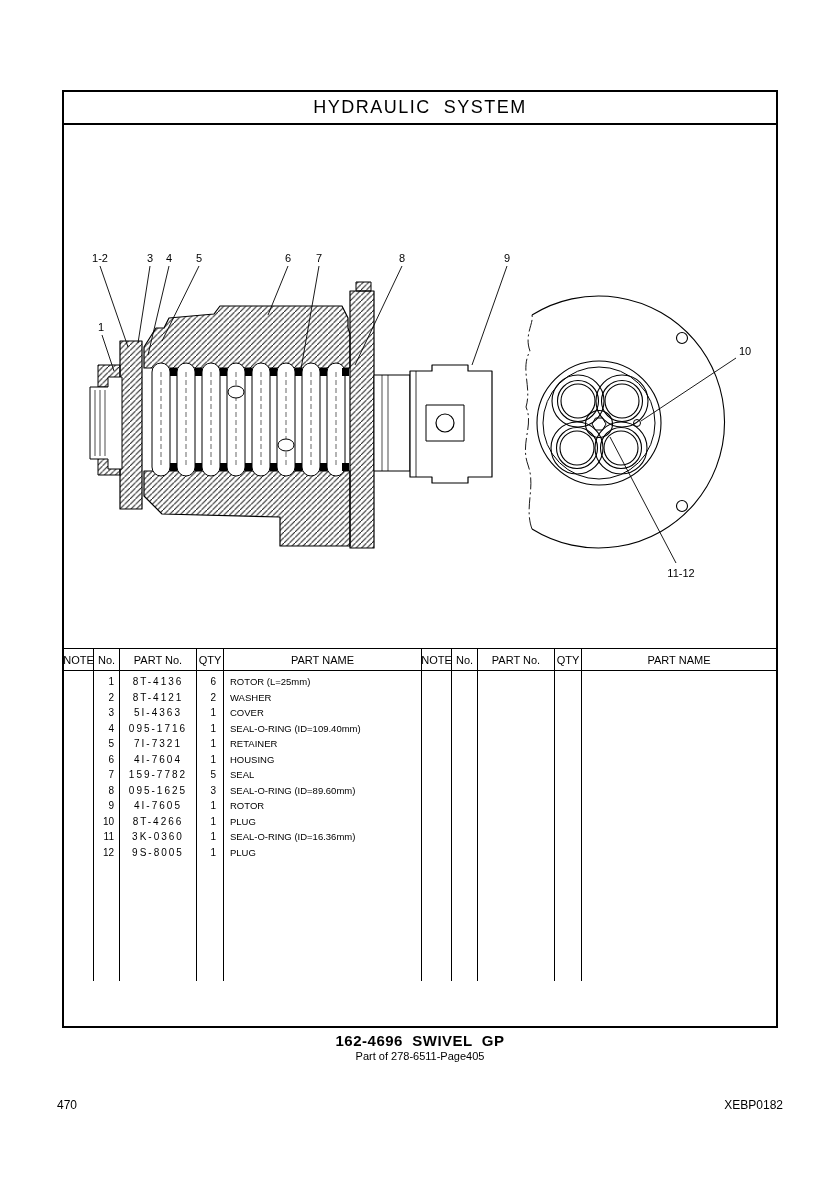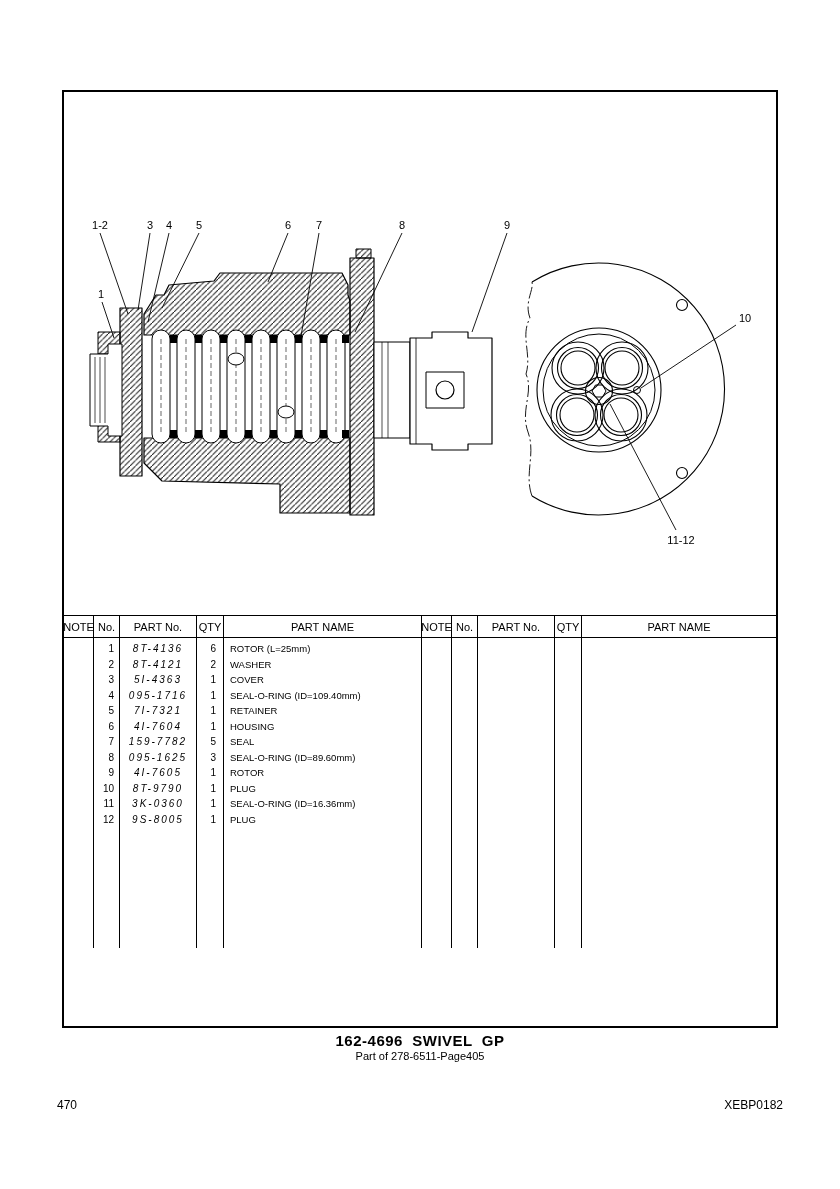--- a/index.html
+++ b/index.html
@@ -35,21 +35,21 @@
   .col { border-right:1px solid #000; padding-top:3px; overflow:hidden; }
   .w-note { width:30px; }
   .w-no   { width:26px; }
   .w-part { width:77px; }
   .w-qty  { width:27px; }
   .w-name { width:198px; }
   .w-last { flex:1; border-right:none !important; }
 
   .cell-line { height:15.5px; line-height:15.5px; font-size:10px; white-space:nowrap; }
   .col-no .cell-line   { text-align:right; padding-right:5px; }
-  .col-part .cell-line { text-align:center; letter-spacing:2px;font-style:italic; }
+  .col-part .cell-line { text-align:center; letter-spacing:2px; }
   .col-qty .cell-line  { text-align:right; padding-right:7px; }
   .col-name .cell-line { text-align:left; padding-left:6px; font-size:9.5px; }
 
   .table-footer { flex:1; position:relative; border-top:1px solid #000; }
   .drawing-code {
     position:absolute; right:12px; bottom:9px;
     font-size:11px; letter-spacing:2px;
   }
   .drawing-code .rev { margin-left:14px; }
 
@@ -60,20 +60,21 @@
   .page-num { position:absolute; left:57px; top:1098px; font-size:12px; }
   .doc-code { position:absolute; right:57px; top:1098px; font-size:12px;text-align:center; }
 
   text.callout { font-size:11px; font-family:"Liberation Sans", sans-serif; fill:#000; }
 </style>
 </head>
 <body>
 
 <div class="sheet-box">
 
+  <div class="title-band">HYDRAULIC  SYSTEM</div>
 
   <div class="diagram-area">
     <svg width="712" height="523" viewBox="0 0 712 523">
       <defs>
         <pattern id="hx" width="5.5" height="5.5" patternUnits="userSpaceOnUse">
           <path d="M0,5.5 L5.5,0" stroke="#141414" stroke-width="1"></path>
         </pattern>
       </defs>
 
       <g stroke-linejoin="round">
@@ -235,21 +236,21 @@
     <div class="col w-part col-part">
         <div class="cell-line">8T-4136</div>
         <div class="cell-line">8T-4121</div>
         <div class="cell-line">5I-4363</div>
         <div class="cell-line">095-1716</div>
         <div class="cell-line">7I-7321</div>
         <div class="cell-line">4I-7604</div>
         <div class="cell-line">159-7782</div>
         <div class="cell-line">095-1625</div>
         <div class="cell-line">4I-7605</div>
-        <div class="cell-line">8T-9790</div>
+        <div class="cell-line">8T-4266</div>
         <div class="cell-line">3K-0360</div>
         <div class="cell-line">9S-8005</div>
       </div>
     <div class="col w-qty col-qty">
         <div class="cell-line">6</div>
         <div class="cell-line">2</div>
         <div class="cell-line">1</div>
         <div class="cell-line">1</div>
         <div class="cell-line">1</div>
         <div class="cell-line">1</div>

